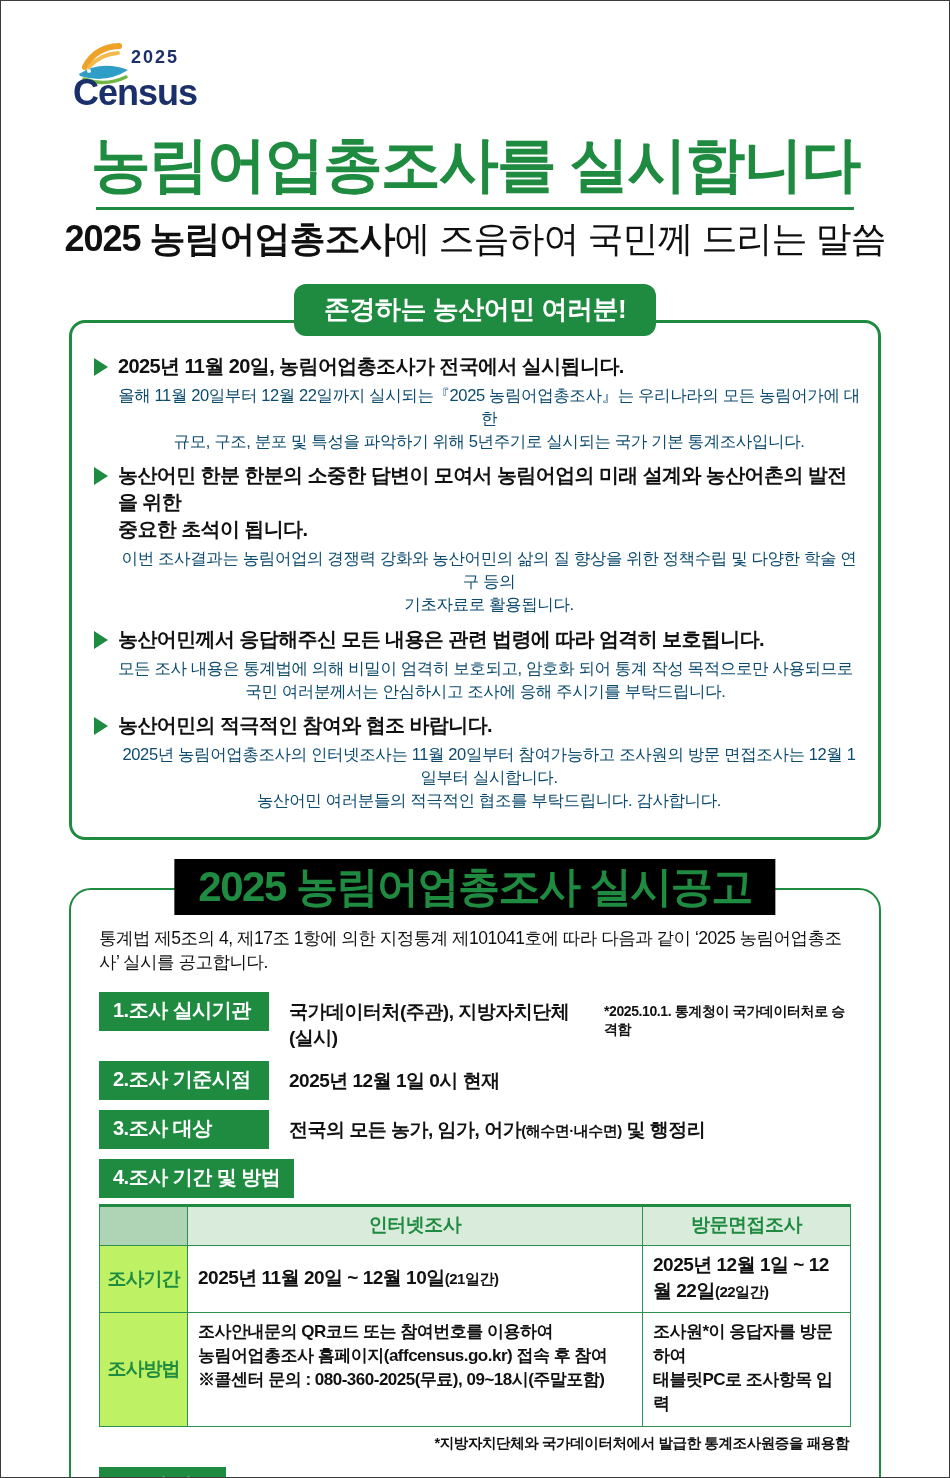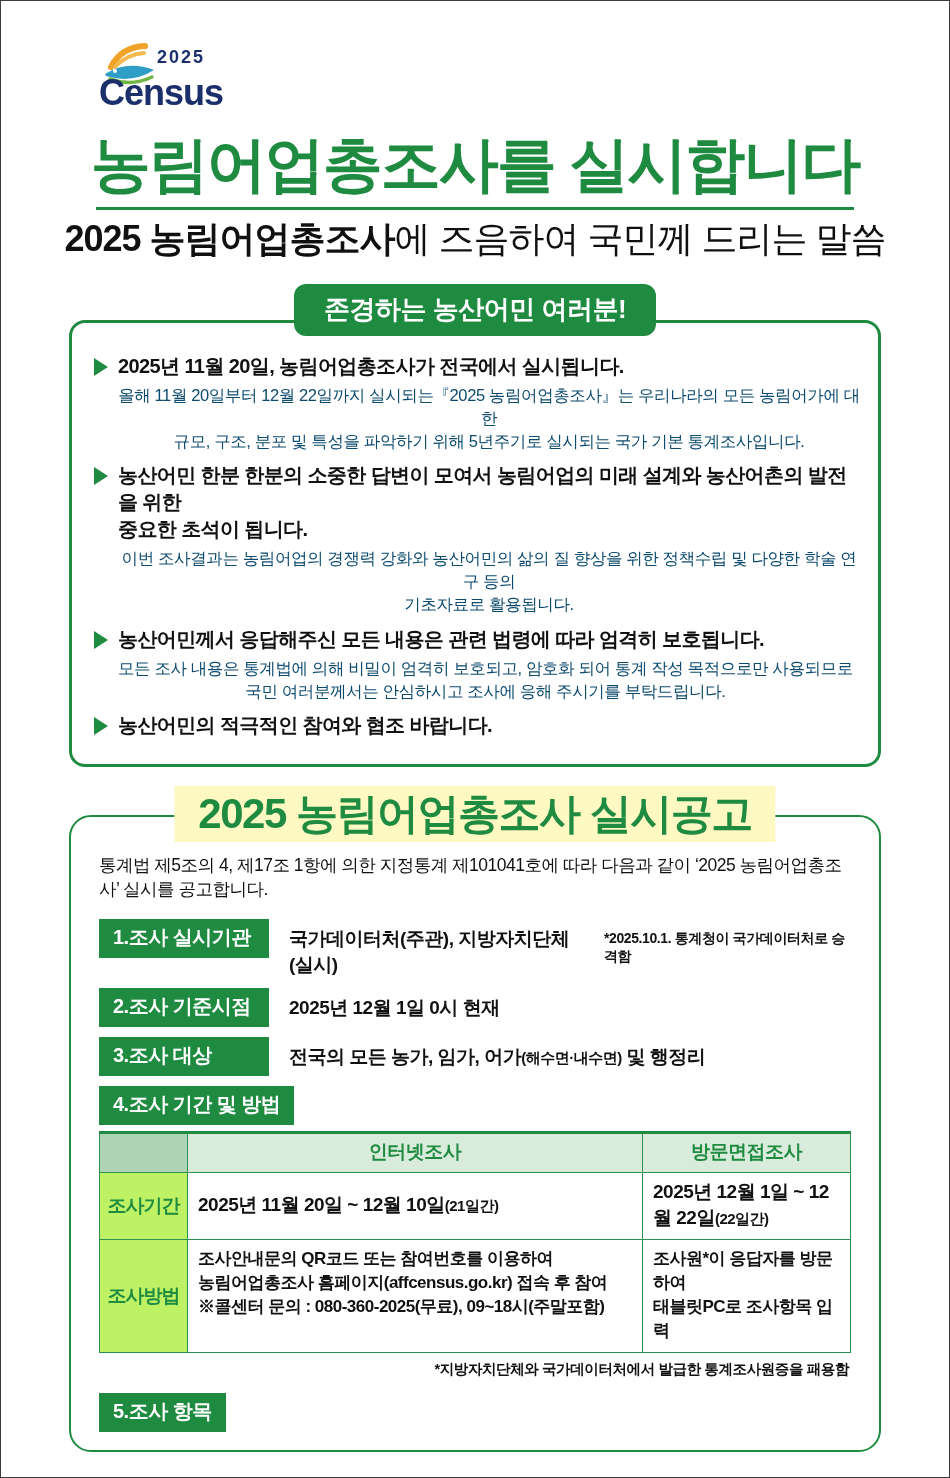--- a/index.html
+++ b/index.html
@@ -4,21 +4,21 @@
 <style>
   * { margin:0; padding:0; box-sizing:border-box; }
   body { background:#ffffff; font-family:"Liberation Sans", sans-serif; }
   .page {
     width:950px; height:1478px; margin:0 auto; background:#fff;
     border:1px solid #3c3c3c; position:relative; overflow:hidden;
     display:flex; flex-direction:column; color:#111;
   }
   
   .header { display:flex; justify-content:space-between; align-items:flex-start;
-    padding:40px 58px 0 96px; height:112px; }
+    padding:40px 58px 0 70px; height:112px; }
   .census-logo { position:relative; width:150px; height:72px; }
   .agency-logo { display:flex; align-items:center; gap:10px; margin-top:4px; }
   .agency-name { font-size:29px; font-weight:700; color:#4d4d4d; letter-spacing:1px; }
   
   .title-block { text-align:center; margin-top:20px; }
   .main-title { color:#1f8b40; font-size:60px; font-weight:800; letter-spacing:-2px; line-height:1.08; }
   .title-rule { height:3px; background:#1f8b40; margin:9px 95px 7px; }
   .subtitle { font-size:36px; line-height:1.2; color:#101010; letter-spacing:-1px; }
   .subtitle .b { font-weight:800; }
   
@@ -37,21 +37,21 @@
   .b-head { font-size:20px; font-weight:800; line-height:1.35; white-space:pre-line; letter-spacing:-0.6px; }
   .b-body { font-size:16.5px; font-weight:400; color:#0c4a6e; line-height:1.4;
     margin-top:4px; white-space:pre-line; letter-spacing:-0.4px;text-align:center; }
   
   .notice-box {
     margin:48px 68px 0; border:2px solid #1f8b40; border-radius:22px;
     padding:26px 28px 18px; background:#fff; position:relative;
   }
   .notice-title {
     position:absolute; top:-31px; left:50%; transform:translateX(-50%);
-    background:#fef9c3; padding:0 24px; color:#1f8b40; font-size:42px; font-weight:800;
+    background:#000000; padding:0 24px; color:#1f8b40; font-size:42px; font-weight:800;
     white-space:nowrap; letter-spacing:-1.5px;
   }
   .notice-intro { font-size:17.5px; color:#111; letter-spacing:-0.5px; margin:10px 0 18px; }
   .item-row { display:flex; align-items:flex-start; margin-bottom:10px; }
   .item-badge {
     flex:0 0 auto; background:#1f8b40; color:#fff; font-weight:800; font-size:20px;
     padding:5px 14px 7px; border-radius:0; min-width:170px; letter-spacing:-0.5px;
   }
   .item-badge.auto { min-width:0; }
   .item-val { font-size:19px; font-weight:800; margin:7px 0 0 20px; letter-spacing:-0.5px; }
@@ -128,20 +128,22 @@
         <div class="b-head">농산어민께서 응답해주신 모든 내용은 관련 법령에 따라 엄격히 보호됩니다.</div>
         <div class="b-body">모든 조사 내용은 통계법에 의해 비밀이 엄격히 보호되고, 암호화 되어 통계 작성 목적으로만 사용되므로
 국민 여러분께서는 안심하시고 조사에 응해 주시기를 부탁드립니다.</div>
       </div>
     </div>
 
     <div class="bullet">
       <span class="tri"></span>
       <div>
         <div class="b-head">농산어민의 적극적인 참여와 협조 바랍니다.</div>
+        <div class="b-body">2025년 농림어업총조사의 인터넷조사는 11월 20일부터 참여가능하고 조사원의 방문 면접조사는 12월 1일부터 실시합니다.
+농산어민 여러분들의 적극적인 협조를 부탁드립니다. 감사합니다.</div>
       </div>
     </div>
 
   </div>
 
   <div class="notice-box">
     <div class="notice-title">2025 농림어업총조사 실시공고</div>
     <div class="notice-intro">통계법 제5조의 4, 제17조 1항에 의한 지정통계 제101041호에 따라 다음과 같이 ‘2025 농림어업총조사’ 실시를 공고합니다.</div>
 
     <div class="item-row">

